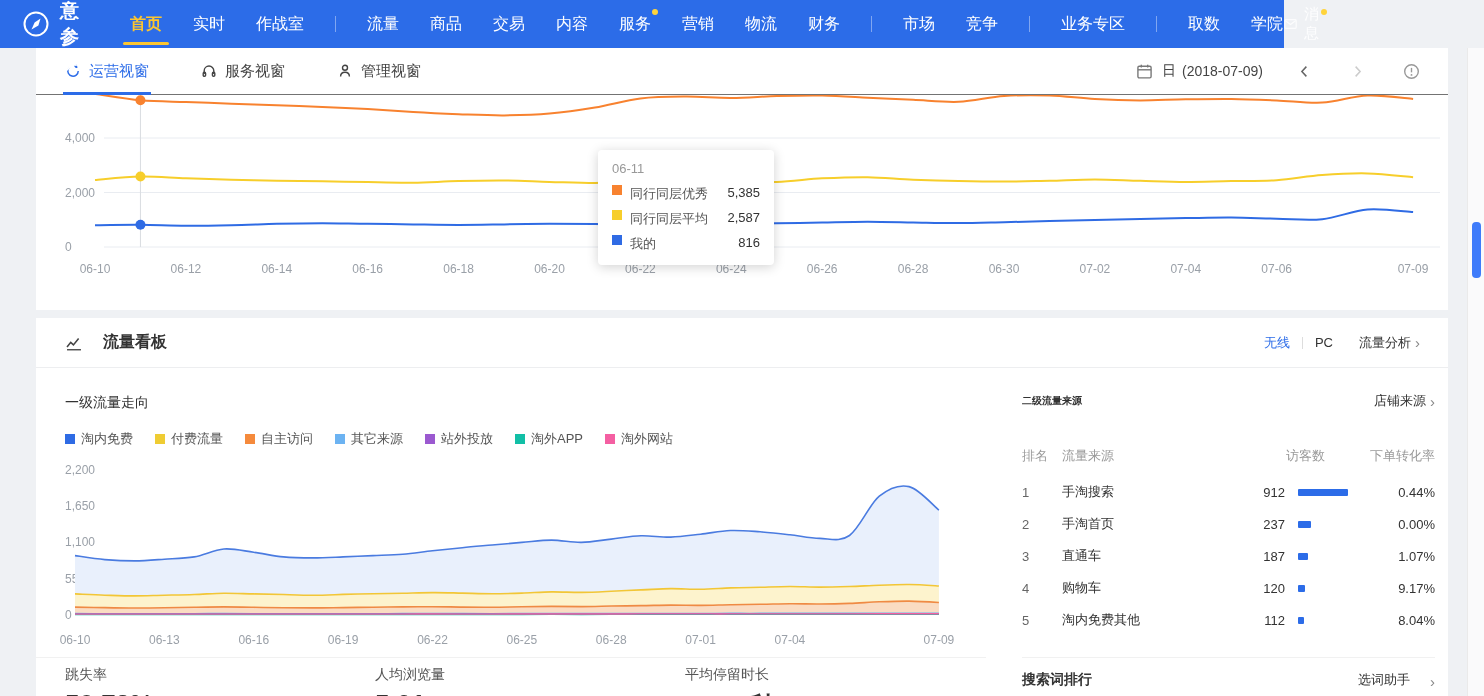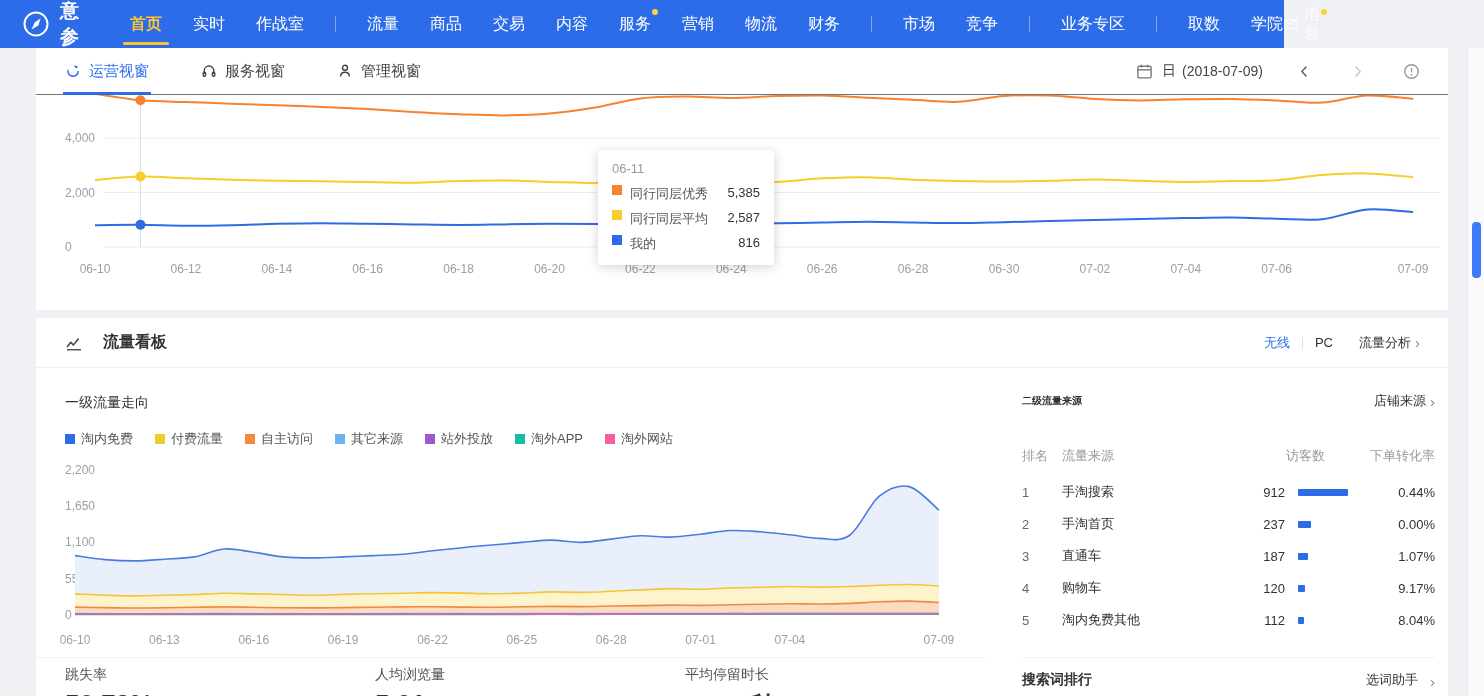--- a/index.html
+++ b/index.html
@@ -61,21 +61,21 @@
   .src-row{display:flex;align-items:center;height:32px;font-size:13px;color:#333;cursor:pointer}
   .c-rank{width:40px;color:#666}
   .c-name{flex:1}
   .c-vis{width:56px;text-align:right}
   .c-bar{width:72px;padding-left:13px;display:flex;align-items:center}
   .visitors-bar{height:7px;border-radius:1px;background:var(--bar-blue,#2C6CE8);display:block}
   .c-conv{width:78px;text-align:right}
   .h-rank{width:40px}.h-name{flex:1}.h-vis{width:96px;text-align:right}.h-conv{width:110px;text-align:right}
   .search-row{position:absolute;left:0;top:289px;width:100%;border-top:1px solid #F1F1F1;padding-top:13px;display:flex;align-items:center}
   .search-title{font-size:14px;font-weight:700;color:#333}
-  .search-link{margin-left:auto;font-size:13px;color:#333;cursor:pointer;display:flex;align-items:flex-end;gap:12px}
+  .search-link{margin-left:auto;font-size:13px;color:#333;cursor:pointer;display:flex;align-items:flex-end;gap:20px}
   .scrollbar{position:absolute;right:0;top:48px;width:17px;height:648px;background:#FAFAFB;border-left:1px solid #EAEAEA;z-index:30}
   .scroll-thumb{position:absolute;left:4px;top:174px;width:9px;height:56px;border-radius:4px;background:var(--thumb-blue,#3E7BFA);cursor:pointer}
 </style>
 </head>
 <body>
 
 <div class="nav">
   <div class="brand">
     <span style="display:flex">
       <svg width="28" height="28" viewBox="0 0 28 28">

